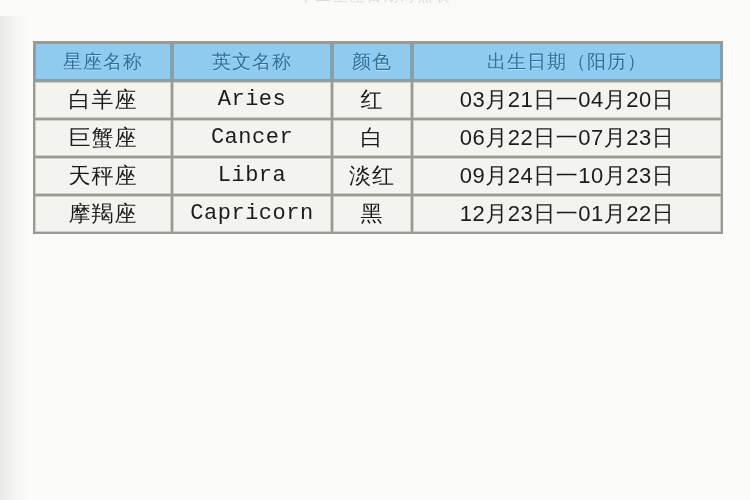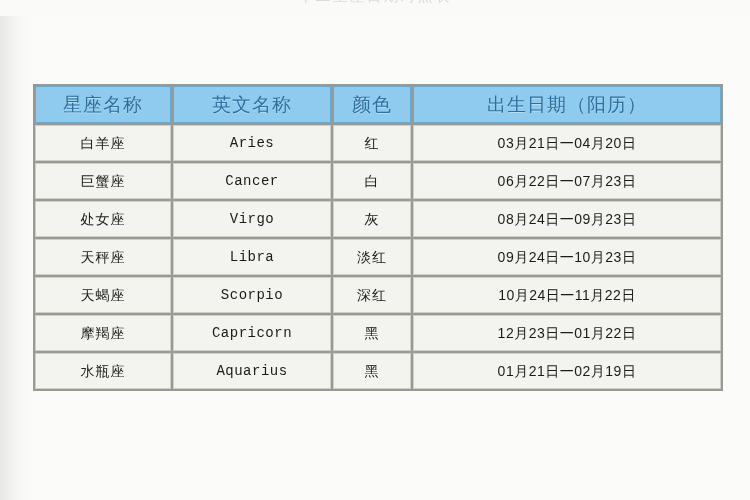--- a/index.html
+++ b/index.html
@@ -42,21 +42,20 @@
     letter-spacing: 2px;
     color: #d8ddd6;
     white-space: nowrap;
   }
 
   .table-wrap {
     position: absolute;
     left: 33px;
     top: 41px;
     width: 686px;
-    margin-top: 43px;
   }
 
   table.zodiac {
     border-collapse: separate;
     border-spacing: 2px 2px;
     width: 686px;
     table-layout: fixed;
     background: #9a9a92;
   }
 
@@ -79,21 +78,21 @@
     letter-spacing: 1px;
     border: 1px solid #6ba8cc;
     text-shadow: 0 1px 0 rgba(255,255,255,0.35);
   }
 
   
   table.zodiac tbody td {
     height: 34px;
     background: #f3f3ef;
     color: #1b1b1b;
-    font-size: 14px;
+    font-size: 22px;
     border: 1px solid #cfcfc8;
   }
 
   td.c-name,
   th.h-name { width: 134px; }
   td.c-en,
   th.h-en { width: 156px; }
   td.c-color,
   th.h-color { width: 76px; }
   td.c-date,
@@ -141,46 +140,28 @@
             <td class="c-color">红</td>
             <td class="c-date">03月21日一04月20日</td>
           </tr>
           <tr>
             <td class="c-name">巨蟹座</td>
             <td class="c-en">Cancer</td>
             <td class="c-color">白</td>
             <td class="c-date">06月22日一07月23日</td>
           </tr>
           <tr>
-            <td class="c-name">处女座</td>
-            <td class="c-en">Virgo</td>
-            <td class="c-color">灰</td>
-            <td class="c-date">08月24日一09月23日</td>
-          </tr>
-          <tr>
             <td class="c-name">天秤座</td>
             <td class="c-en">Libra</td>
             <td class="c-color">淡红</td>
             <td class="c-date">09月24日一10月23日</td>
           </tr>
           <tr>
-            <td class="c-name">天蝎座</td>
-            <td class="c-en">Scorpio</td>
-            <td class="c-color">深红</td>
-            <td class="c-date">10月24日一11月22日</td>
-          </tr>
-          <tr>
             <td class="c-name">摩羯座</td>
             <td class="c-en">Capricorn</td>
             <td class="c-color">黑</td>
             <td class="c-date">12月23日一01月22日</td>
-          </tr>
-          <tr>
-            <td class="c-name">水瓶座</td>
-            <td class="c-en">Aquarius</td>
-            <td class="c-color">黑</td>
-            <td class="c-date">01月21日一02月19日</td>
           </tr>
         </tbody>
     </table>
   </div>
 
 </div>
 
 </body></html>

